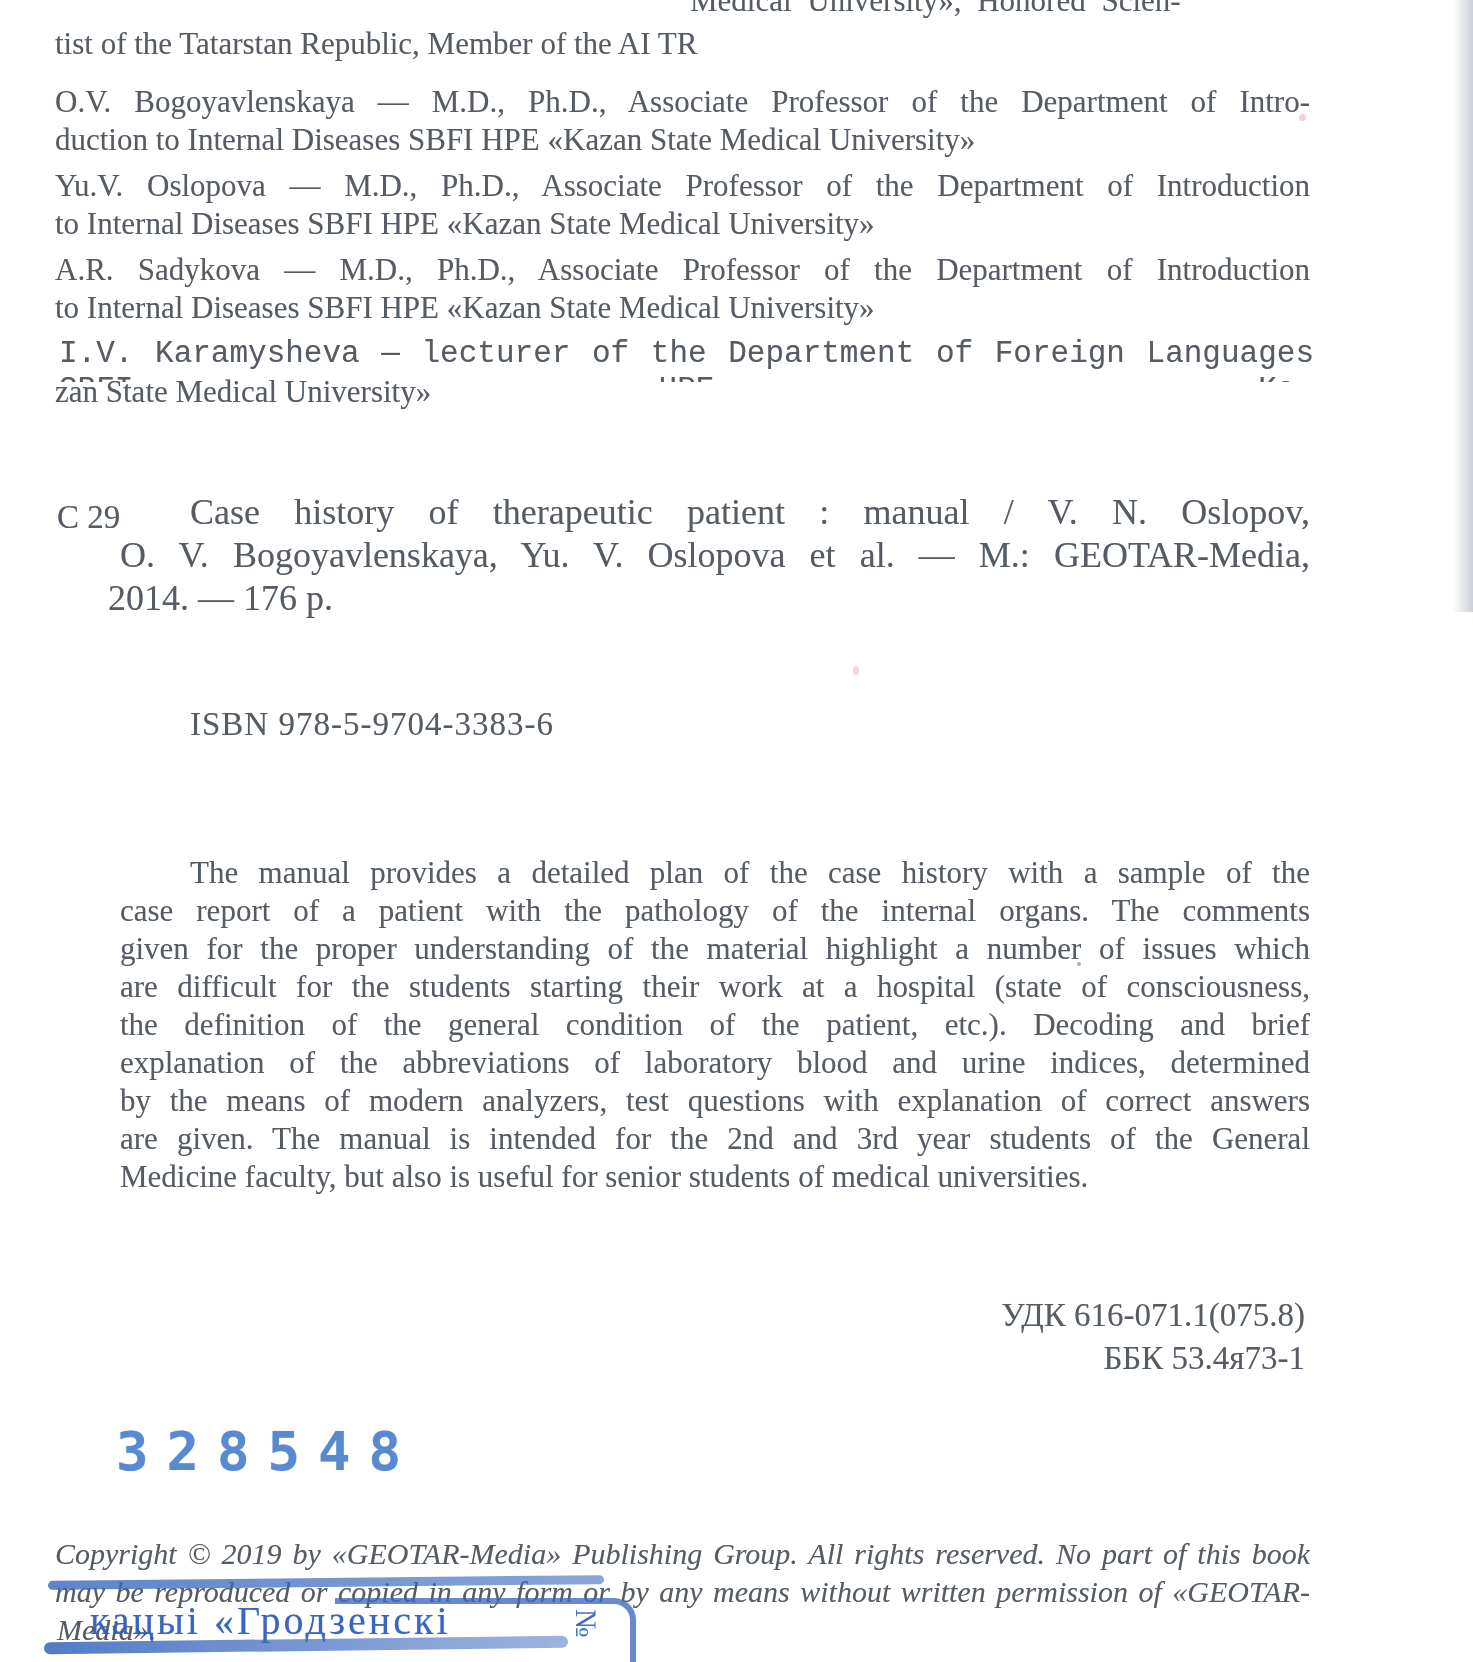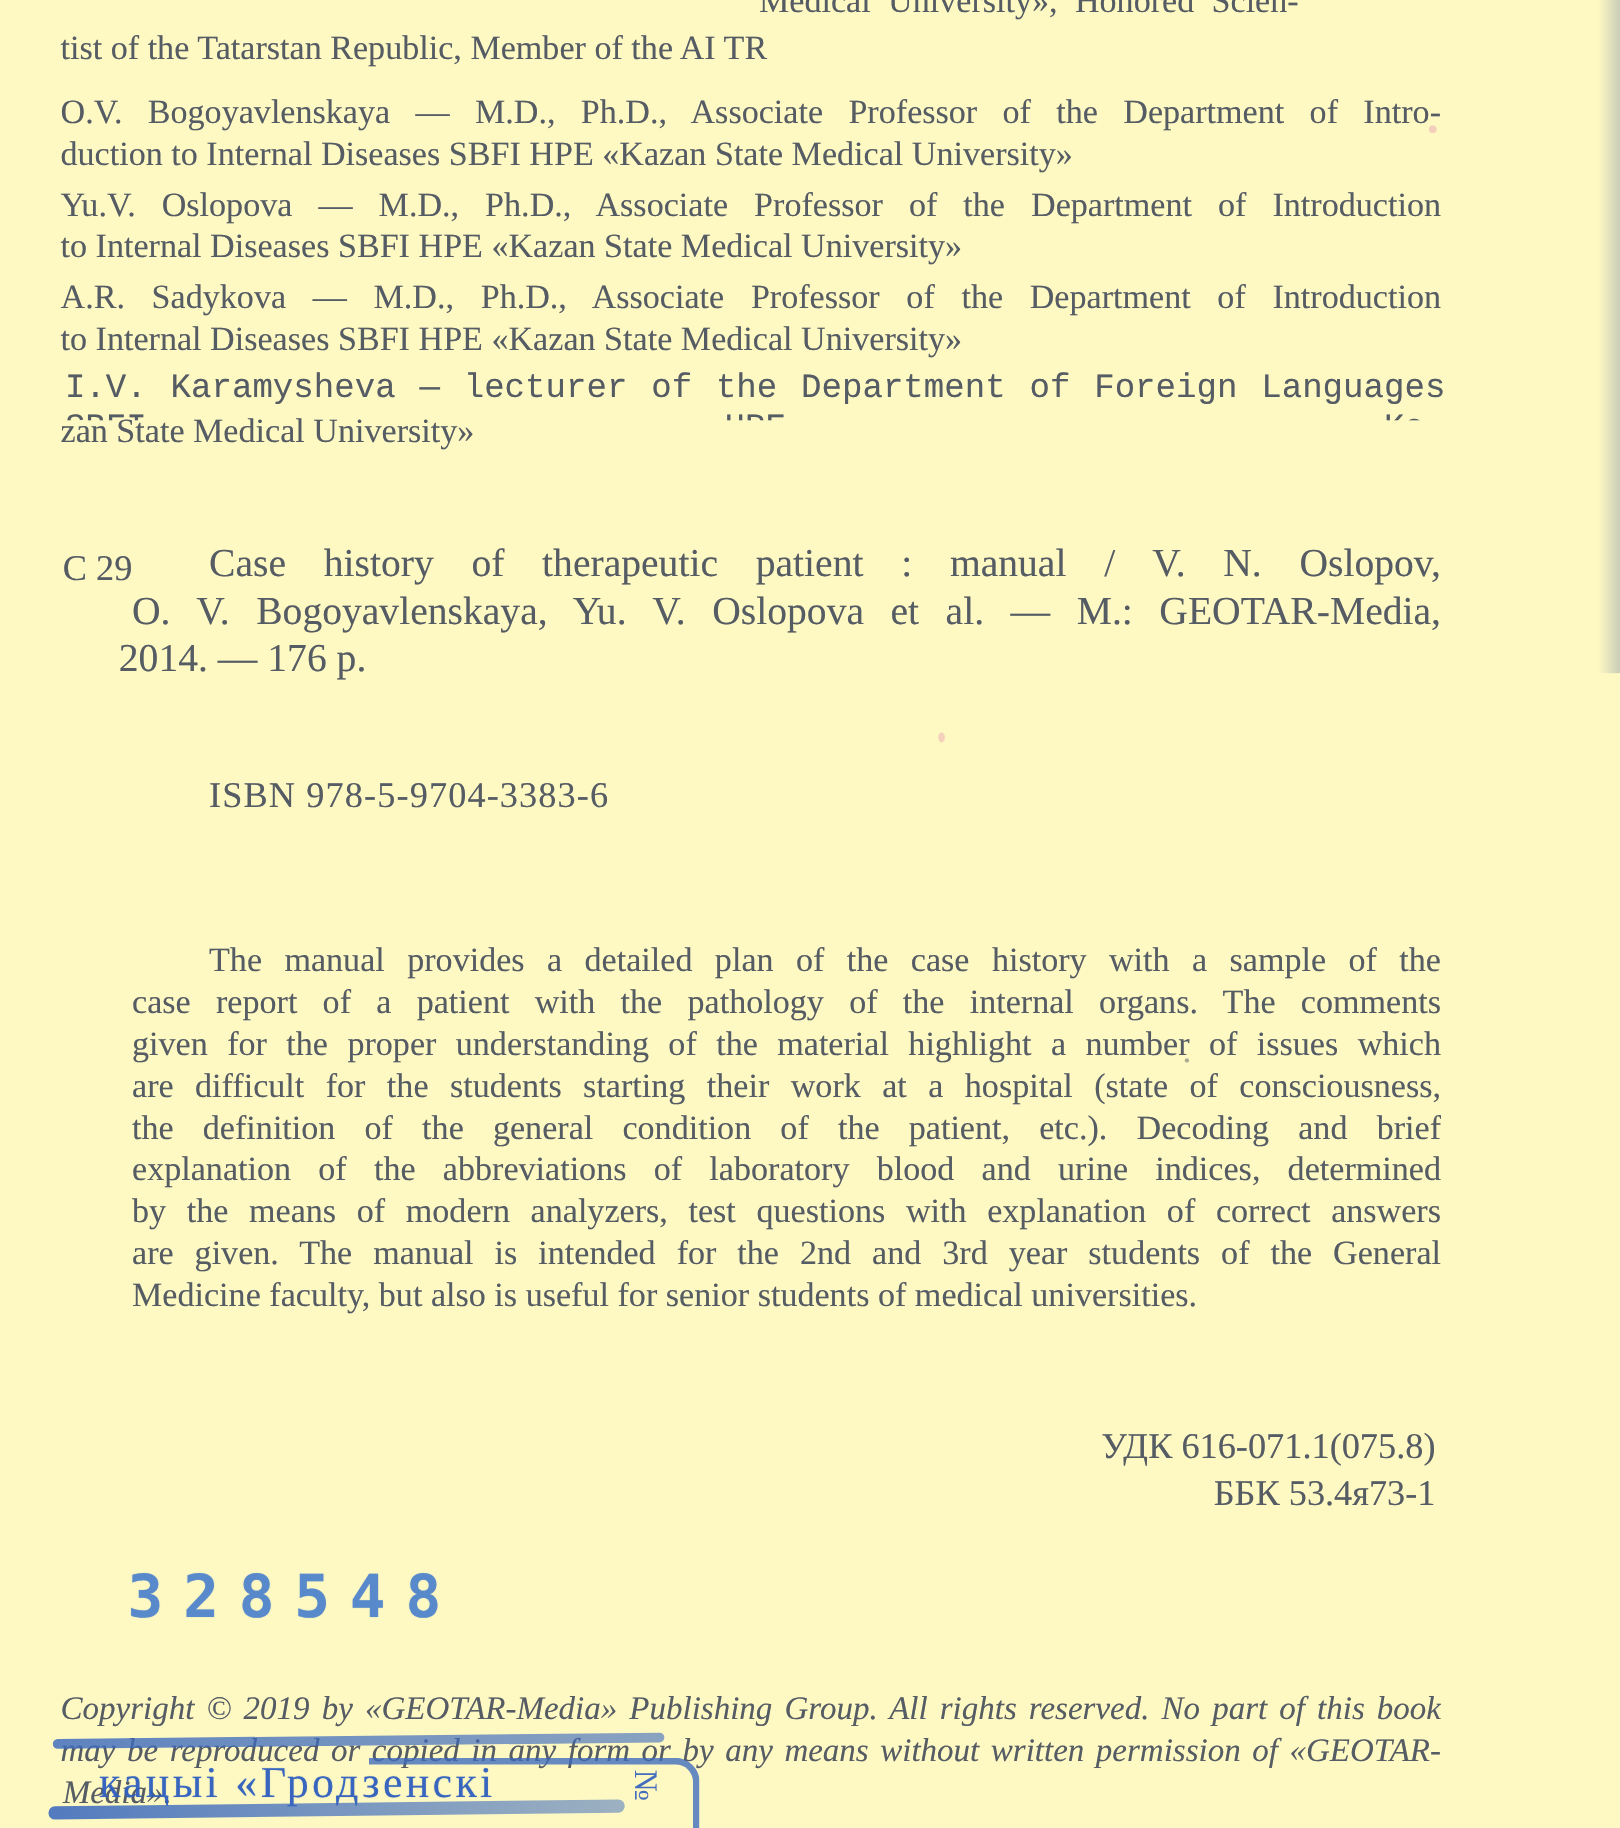--- a/index.html
+++ b/index.html
@@ -1,20 +1,20 @@
 <!DOCTYPE html>
 <html><head>
 <meta charset="utf-8">
 <style>
   html,body{margin:0;padding:0;background:#e8e8e6;}
   #page{
     position:relative;
     width:1473px;height:1662px;
     margin:0 auto;
-    background:#fef9c3;
+    background:#ffffff;
     overflow:hidden;
   }
   .txt{
     position:absolute;
     font-family:"Liberation Serif","DejaVu Serif",serif;
     color:#565c64;
     line-height:1.16;
     white-space:nowrap;
     text-shadow:0 0 .6px rgba(86,92,100,.35);
   }

